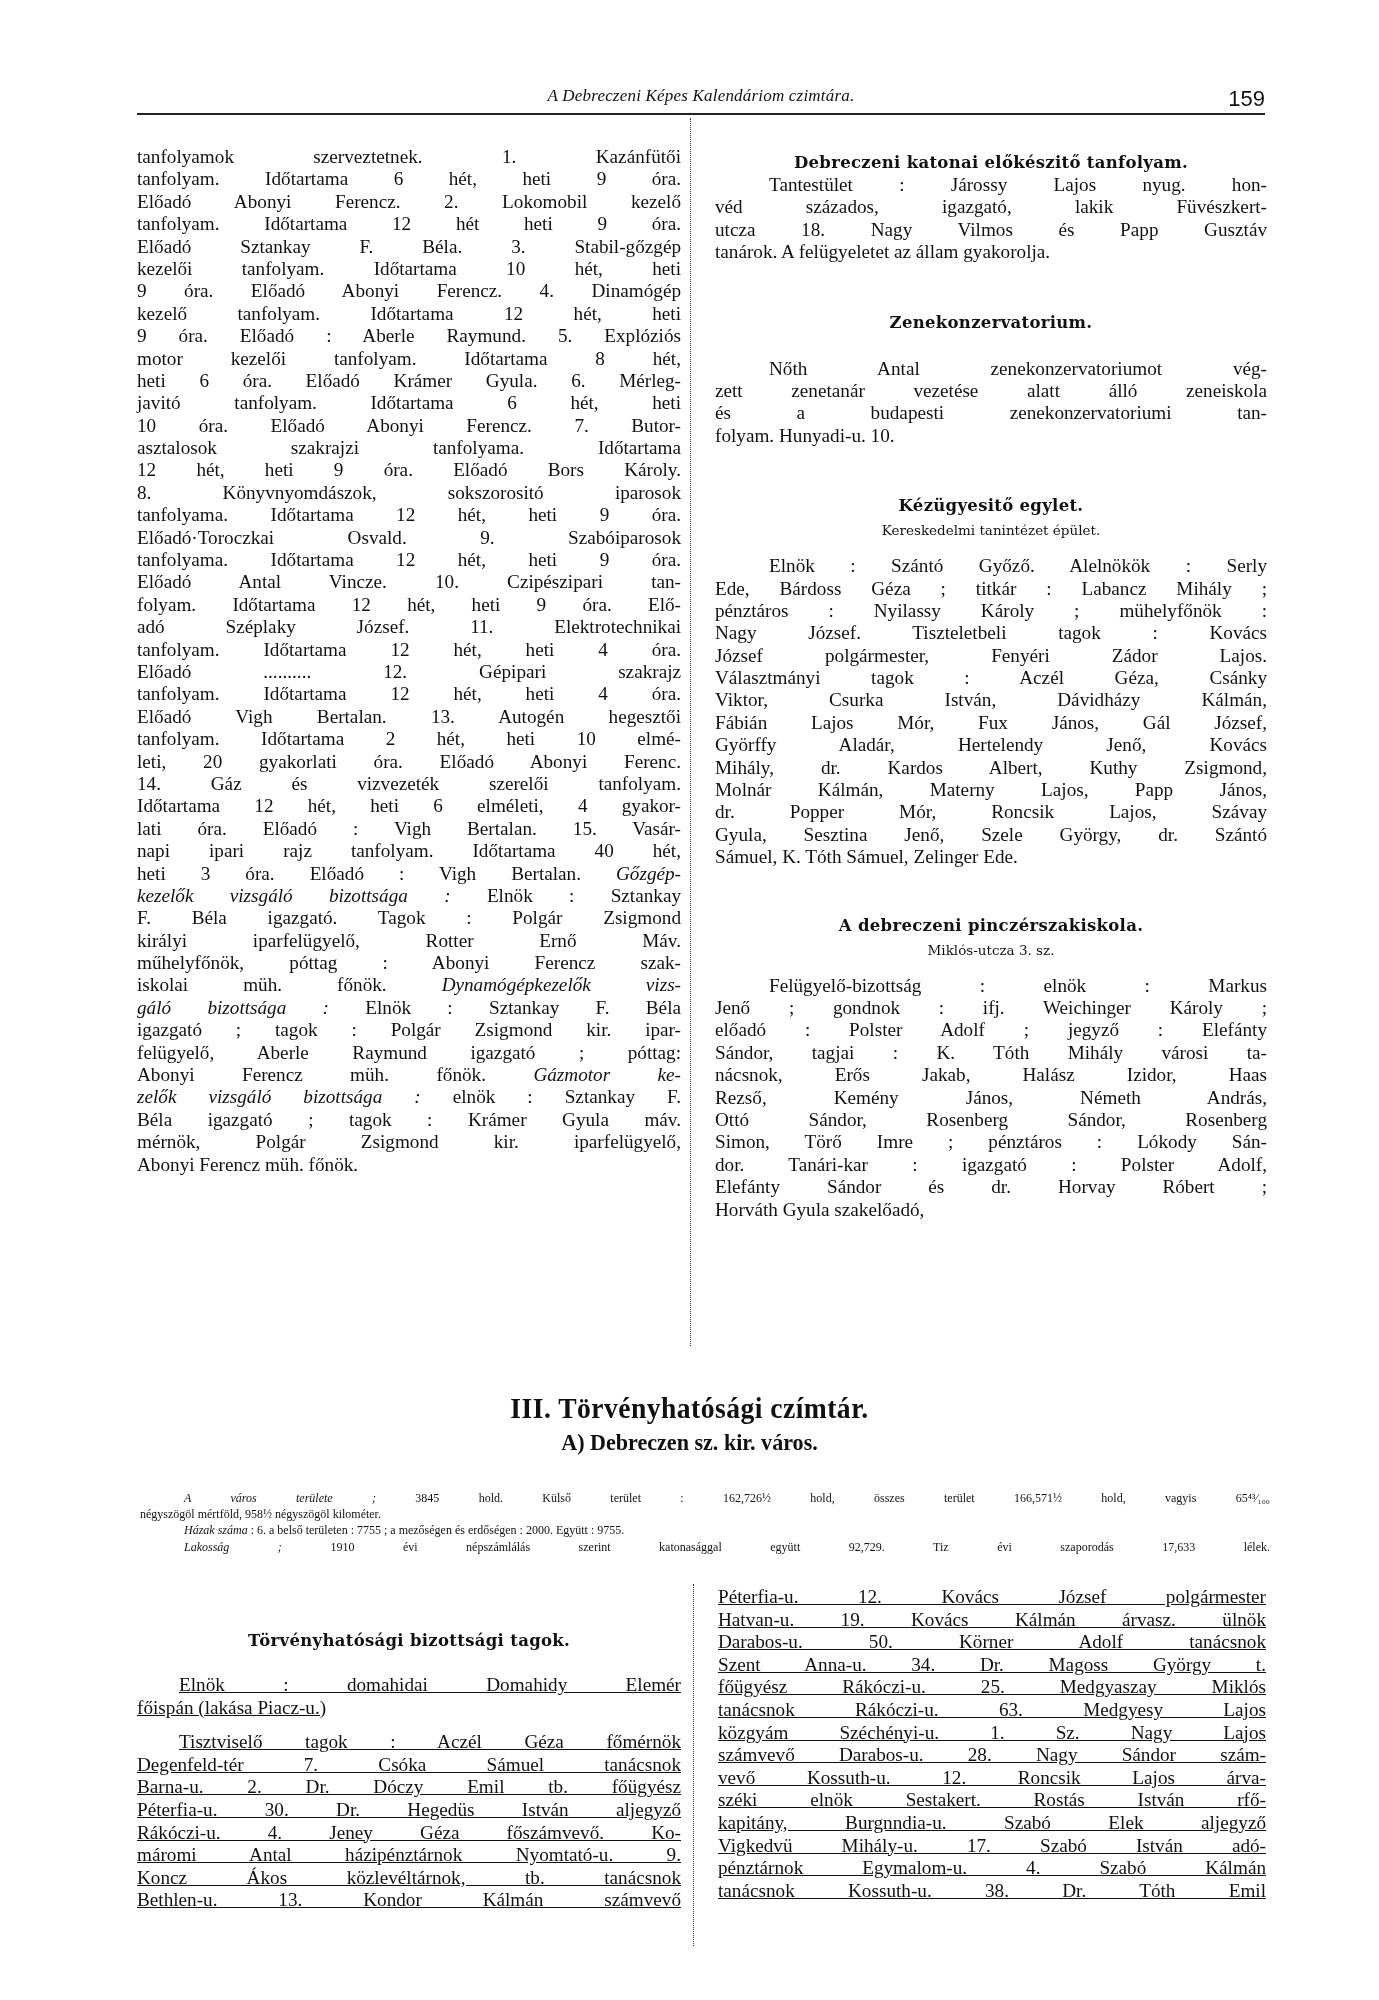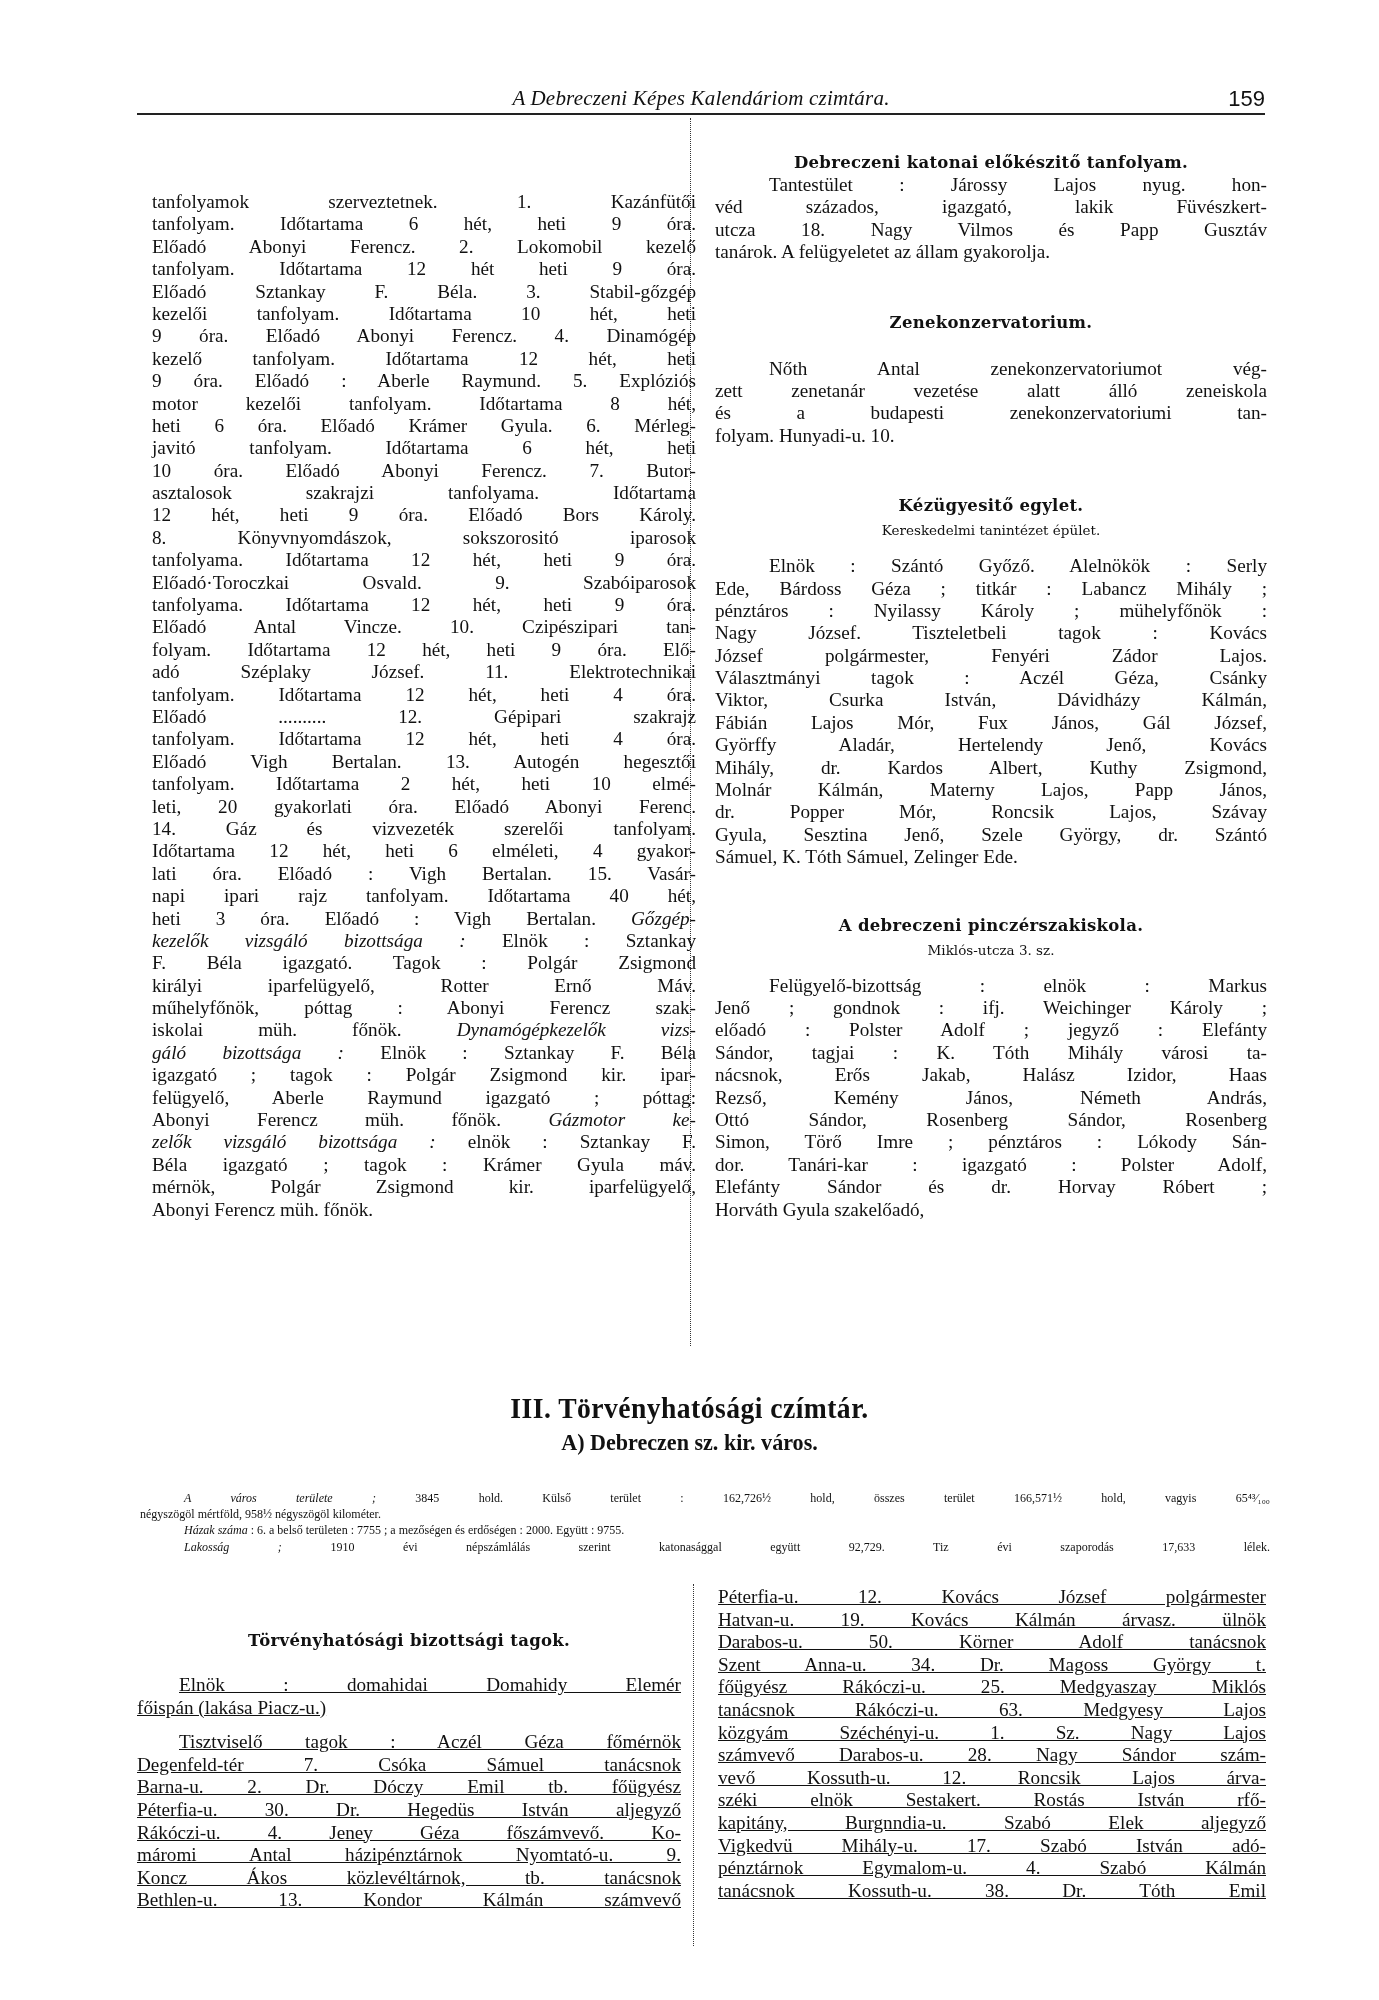--- a/index.html
+++ b/index.html
@@ -1,19 +1,19 @@
 <!DOCTYPE html>
 <html><head>
 <meta charset="utf-8">
 <style>
   html, body { margin: 0; padding: 0; background: #ffffff; }
   body { width: 1379px; height: 2000px; position: relative; overflow: hidden; color: #111; font-family: "DejaVu Serif", "Liberation Serif", serif; }
   .abs { position: absolute; }
   .running-head { left: 137px; top: 86px; width: 1128px; height: 24px; }
-  .running-title { position: absolute; left: 0; right: 0; text-align: center; font-style: italic; font-size: 21px; letter-spacing: 0.2px; font-family: "Liberation Serif", serif; }
+  .running-title { position: absolute; left: 0; right: 0; text-align: center; font-style: italic; font-size: 17px; letter-spacing: 0.2px; font-family: "Liberation Serif", serif; }
   .page-number { position: absolute; right: 0; top: 0; font-size: 22px; font-family: Liberation Sans, sans-serif; }
   .head-rule { left: 137px; top: 113px; width: 1128px; height: 0; border-top: 2px solid #222; }
   .col-rule { left: 690px; width: 0; border-left: 1.5px dotted #333; }
   .col { position: absolute; font-size: 19.2px; line-height: 22.4px; font-family: "Liberation Serif", serif; }
   .ln { display: block; text-align: justify; text-align-last: justify; white-space: nowrap; height: 22.4px; overflow: visible; }
   .ln.last { text-align-last: left; }
   .ln.indent { padding-left: 42px; }
   .ln.indent-wide { padding-left: 54px; }
   .heading { font-weight: bold; font-family: "DejaVu Serif", serif; font-size: 16.5px; text-align: center; display: block; white-space: nowrap; letter-spacing: 0.3px; }
   .subheading { font-size: 13.5px; text-align: center; display: block; white-space: nowrap; font-family: "DejaVu Serif", serif; }
@@ -30,21 +30,21 @@
 <body>
 
 <div class="abs running-head">
   <span class="running-title">A Debreczeni Képes Kalendáriom czimtára.</span>
   <span class="page-number">159</span>
 </div>
 <div class="abs head-rule"></div>
 
 <div class="abs col-rule" style="top:118px;height:1228px;"></div>
 
-<div class="col" style="left:152px;top:146px;width:544px;margin-top:45px;">
+<div class="col" style="left:137px;top:146px;width:544px;">
   <span class="ln">tanfolyamok szerveztetnek. 1. Kazánfütői</span>
   <span class="ln">tanfolyam. Időtartama 6 hét, heti 9 óra.</span>
   <span class="ln">Előadó Abonyi Ferencz. 2. Lokomobil kezelő</span>
   <span class="ln">tanfolyam. Időtartama 12 hét heti 9 óra.</span>
   <span class="ln">Előadó Sztankay F. Béla. 3. Stabil-gőzgép</span>
   <span class="ln">kezelői tanfolyam. Időtartama 10 hét, heti</span>
   <span class="ln">9 óra. Előadó Abonyi Ferencz. 4. Dinamógép</span>
   <span class="ln">kezelő tanfolyam. Időtartama 12 hét, heti</span>
   <span class="ln">9 óra. Előadó : Aberle Raymund. 5. Explóziós</span>
   <span class="ln">motor kezelői tanfolyam. Időtartama 8 hét,</span>

